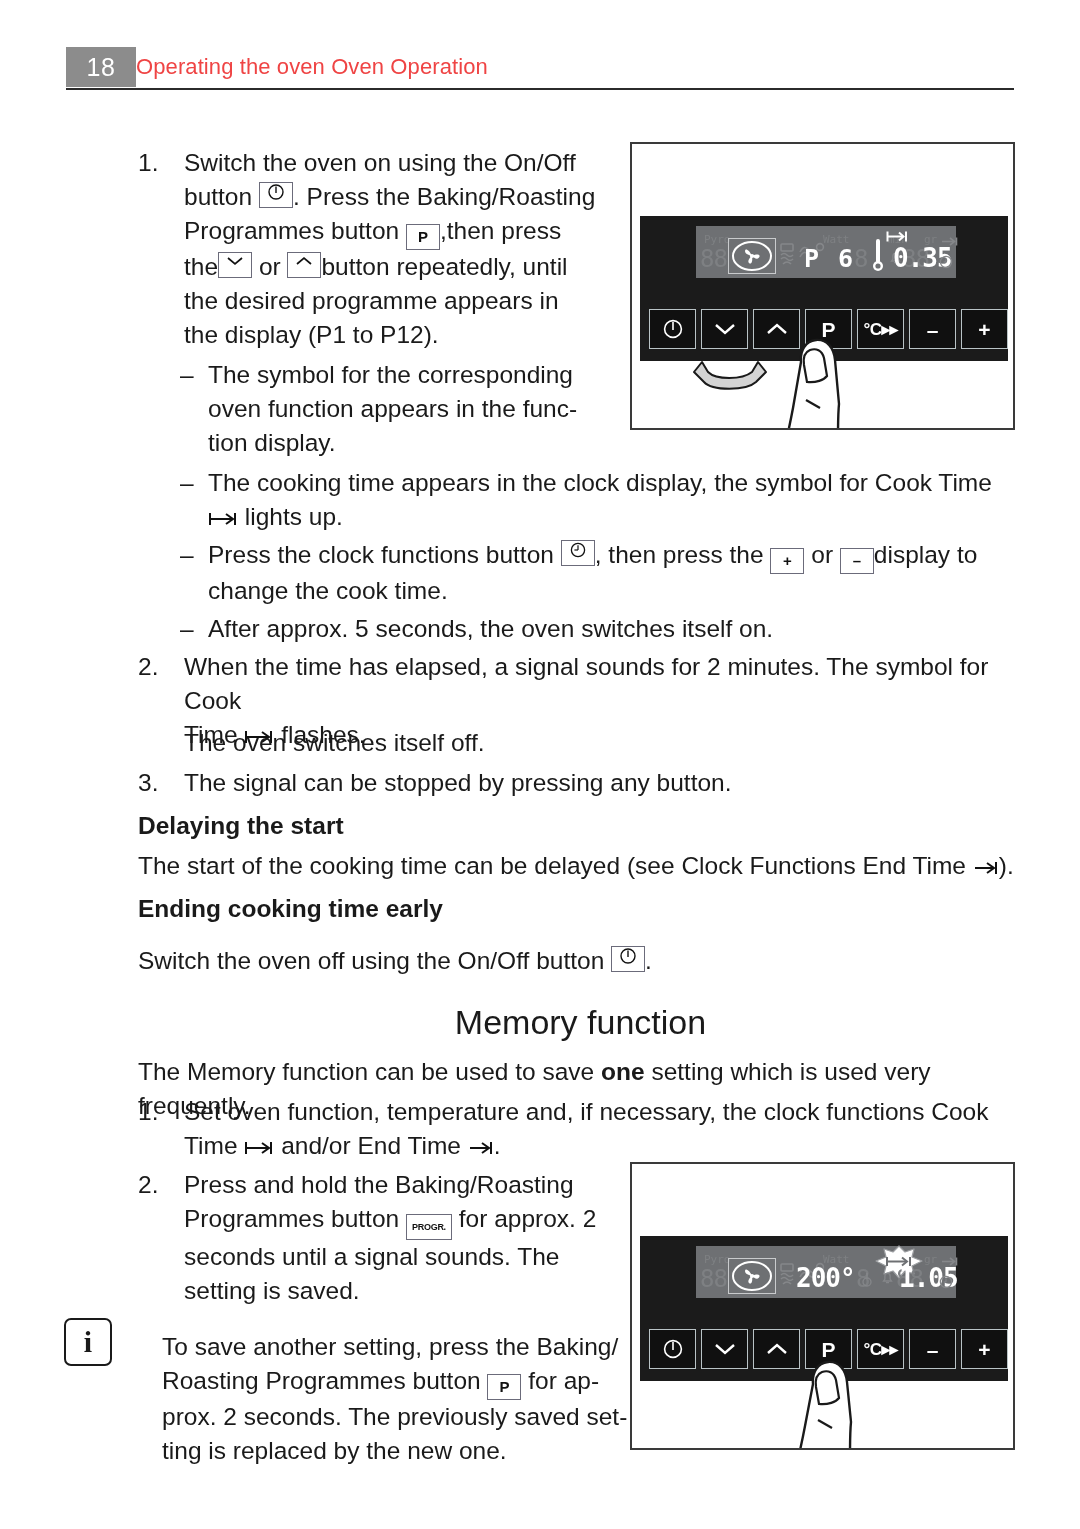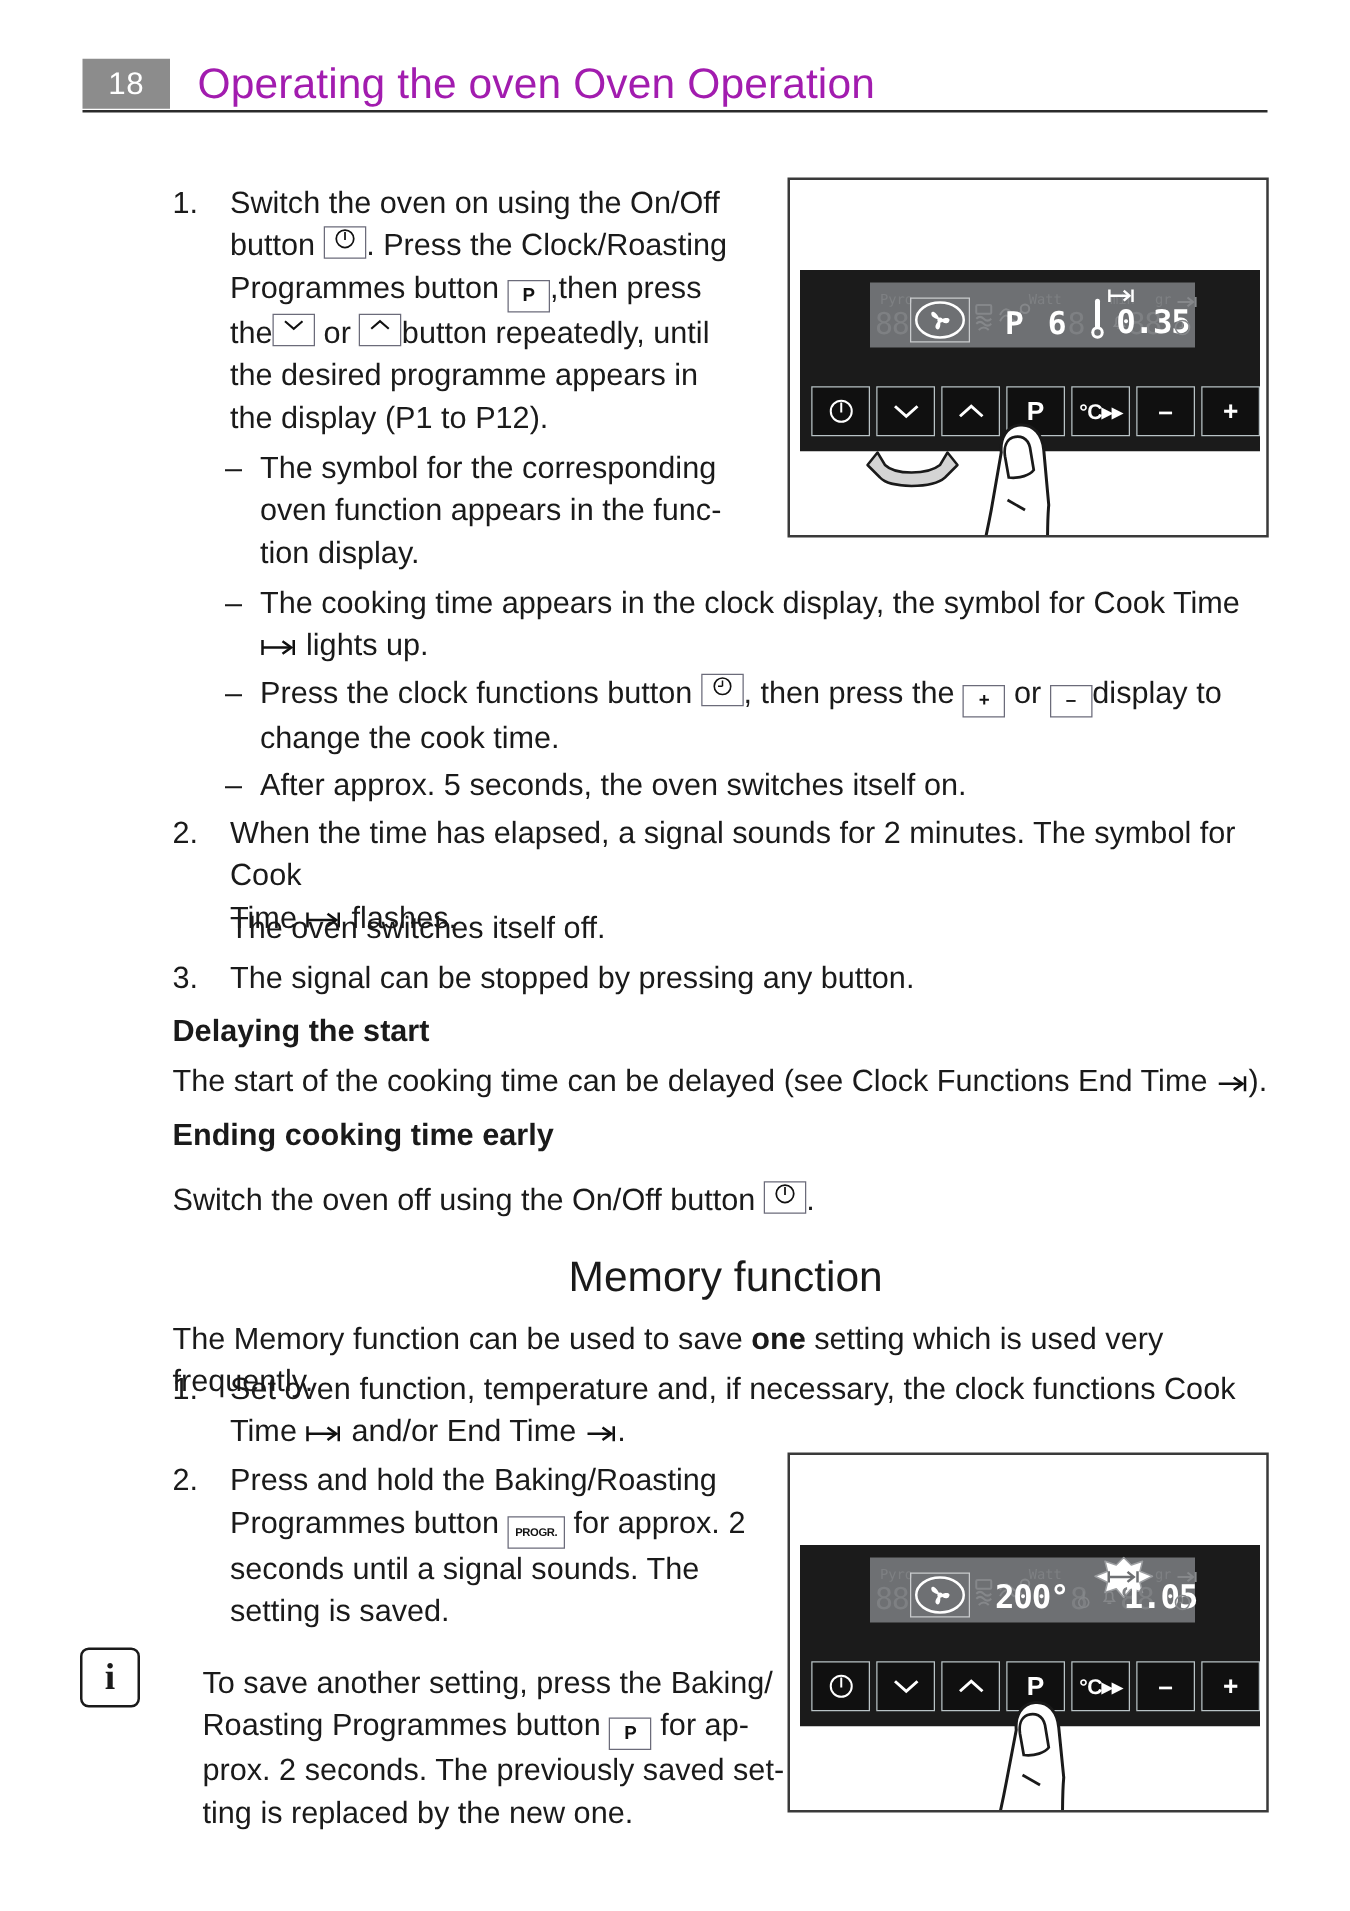--- a/index.html
+++ b/index.html
@@ -18,21 +18,21 @@
   .header{
     position:absolute;left:66px;top:44px;width:948px;height:46px;
     display:flex;align-items:center;
   }
   .pagenum{
     width:70px;height:40px;background:#8c8c8c;color:#ffffff;
     display:flex;align-items:center;justify-content:center;
     font-size:25px;letter-spacing:.5px;font-weight:400;
   }
   .headtitle{
-    margin-left:22px;font-size:34px;color:#a21caf;letter-spacing:.1px;
+    font-size:22px;color:#ef4444;letter-spacing:.1px;
     white-space:nowrap;
   }
   .headrule{
     position:absolute;left:66px;top:88px;width:948px;height:0;
     border-top:2.6px solid #2b2b2b;
   }
 
   
   .txt{font-size:24.5px;line-height:34px;color:#1a1a1a;letter-spacing:0px;}
   .bold{font-weight:700;}
@@ -123,21 +123,21 @@
     <div class="li">
       <div class="num">1.</div>
       <div class="body">
         <span>Switch the oven on using the On/Off</span><br>
         <span>button</span>
         <span class="key key-sq">
           <svg width="22" height="18" viewBox="0 0 22 18">
               <circle cx="11" cy="9" r="7" fill="none" stroke="#111" stroke-width="1.4"></circle>
               <line x1="11" y1="3.5" x2="11" y2="10" stroke="#111" stroke-width="1.4"></line>
             </svg>
-        </span><span>. Press the Clock/Roasting</span><br>
+        </span><span>. Press the Baking/Roasting</span><br>
         <span>Programmes button</span>
         <span class="key key-sq"><span class="lbl">P</span></span><span>,then press</span><br>
         <span>the</span><span class="key key-sq">
           <svg width="22" height="16" viewBox="0 0 22 16">
               <polyline points="4,5 11,11 18,5" fill="none" stroke="#111" stroke-width="1.7"></polyline>
             </svg>
         </span>
         <span>or</span>
         <span class="key key-sq">
           <svg width="22" height="16" viewBox="0 0 22 16">

